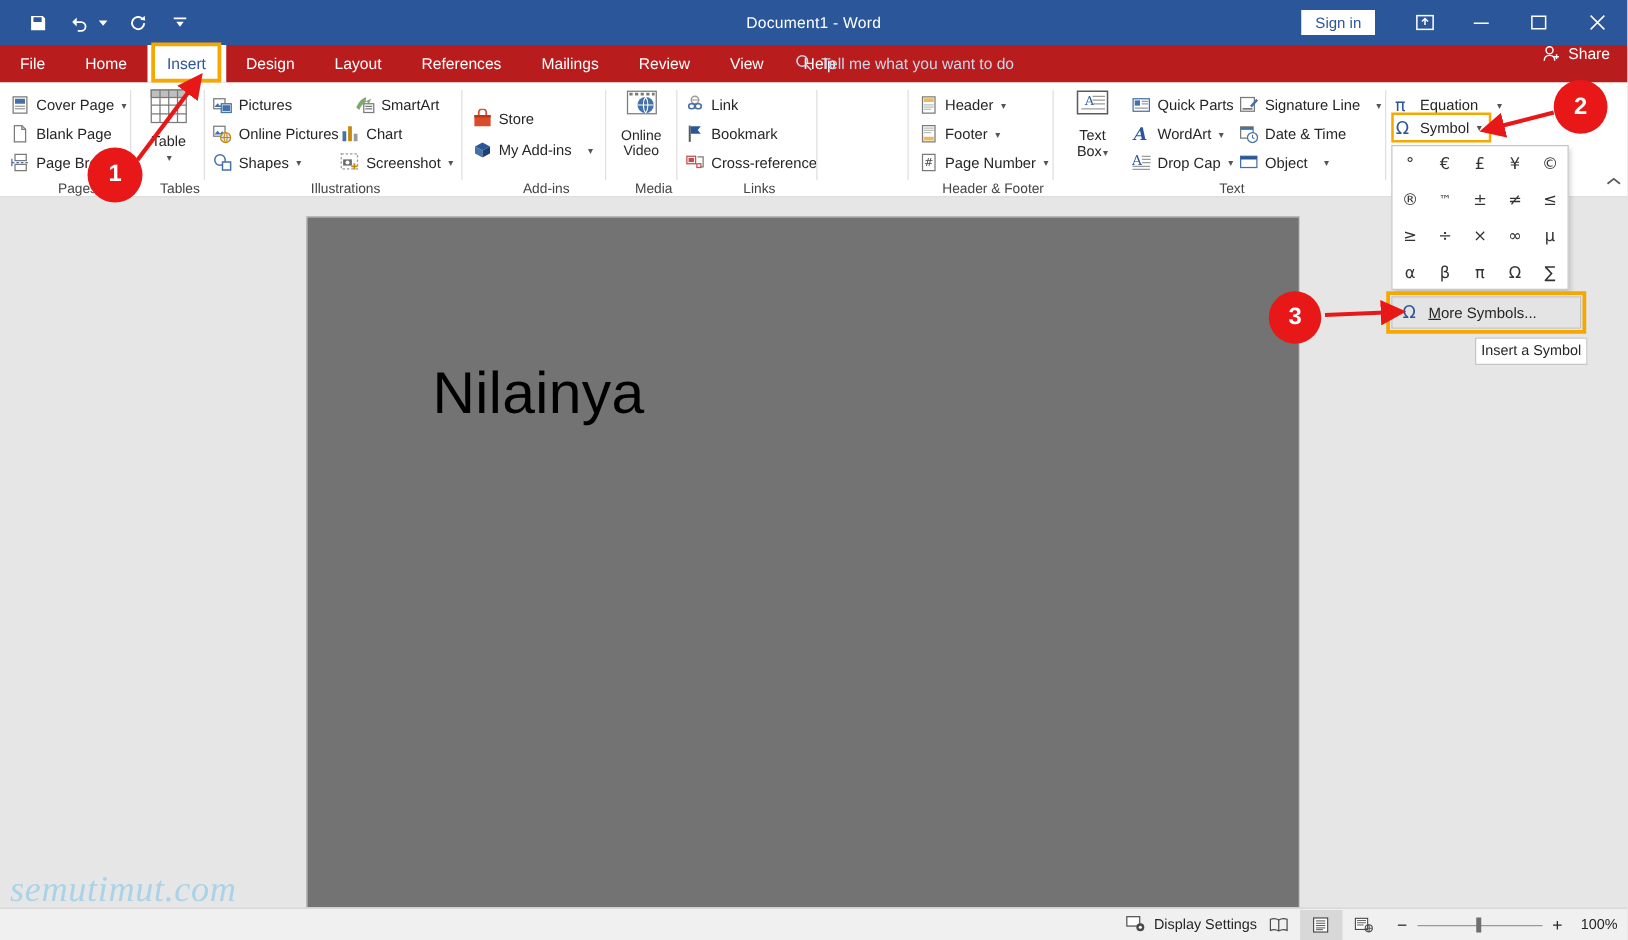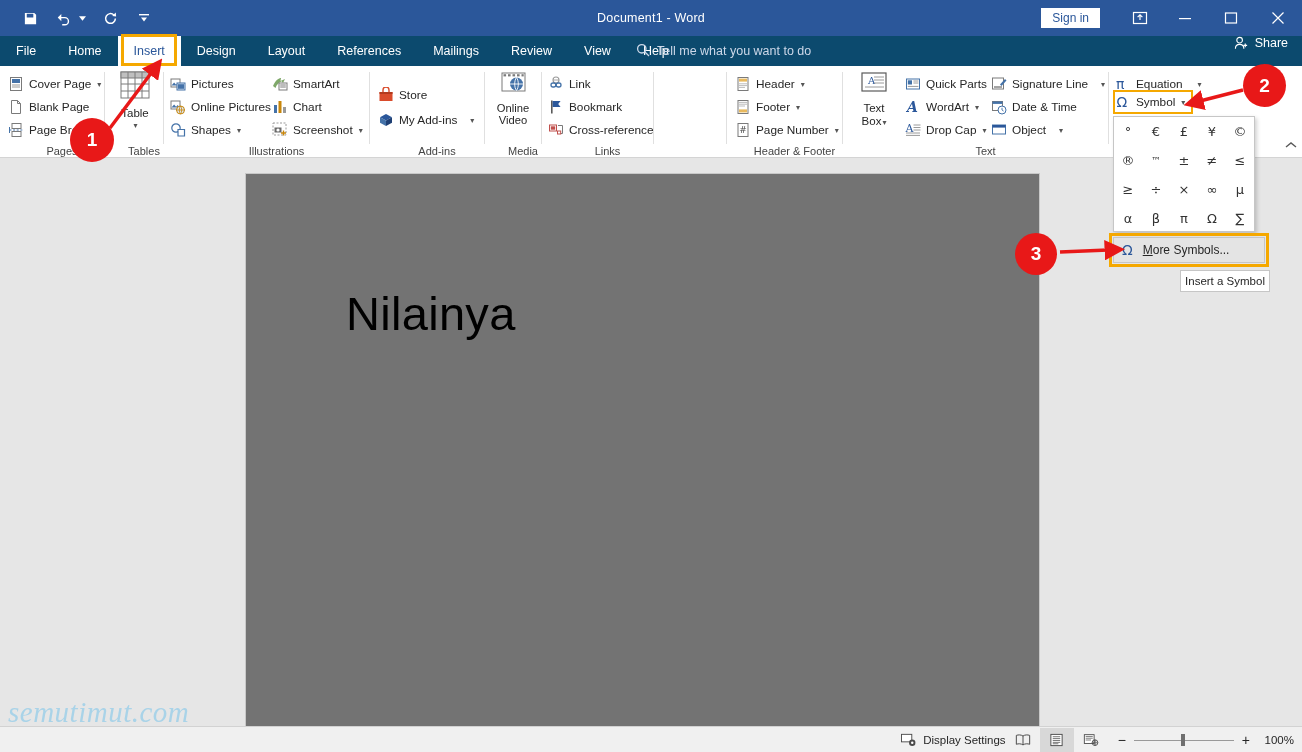--- a/index.html
+++ b/index.html
@@ -33,21 +33,21 @@
     font-family:"Liberation Sans", sans-serif;
   }
   .winbtn{ width:46px; height:36px; display:flex; align-items:center; justify-content:center;
     color:#fff; font-size:13px; cursor:default;}
   .winbtn.ribbondisp{ width:44px; }
   .winbtn.close{ width:48px; }
 
   
   .tabbar{
     position:absolute; left:0; top:36px; width:1302px; height:30px;
-    background:#0c4a6e; color:#fff;
+    background:#b91c1c; color:#fff;
   }
   .tabs{ position:absolute; left:0; top:0; height:30px; display:flex; align-items:stretch; }
   .tab{
     display:flex; align-items:center; padding:0 16px; font-size:12.5px; color:#fff;
     cursor:default; height:30px;
   }
   .tab.active{
     background:#fff; color:#2b579a;
   }
   .tellme{
@@ -344,21 +344,21 @@
       <span class="ic">
         <svg width="16" height="16" viewBox="0 0 16 16">
             <circle cx="6" cy="6" r="4.2" fill="none" stroke="#4472a8" stroke-width="1.2"></circle>
             <path d="M8 7.5h6.5v6.5H8z" fill="#fff" stroke="#4472a8" stroke-width="1.2"></path>
           </svg>
       </span>
       <span>Shapes</span>
       <span class="caret">▾</span>
     </div>
 
-    <div class="smallrow" style="left:108px;top:8px;justify-content:center;">
+    <div class="smallrow" style="left:120px;top:8px;justify-content:center;">
       <span class="ic">
         <svg width="16" height="16" viewBox="0 0 16 16">
             <path d="M1 10c2.5-6 6-8 8-8l-.5 3L13 3l-2 4-1.5-1.8C7.5 6 4.5 8.5 3.5 12z" fill="#7fa86a"></path>
             <rect x="7" y="7" width="8" height="7" fill="#fff" stroke="#7a7a7a"></rect>
             <path d="M8.2 9h5.6M8.2 11h5.6" stroke="#7a7a7a"></path>
           </svg>
       </span>
       <span>SmartArt</span>
     </div>
     <div class="smallrow" style="left:108px;top:31px;">

